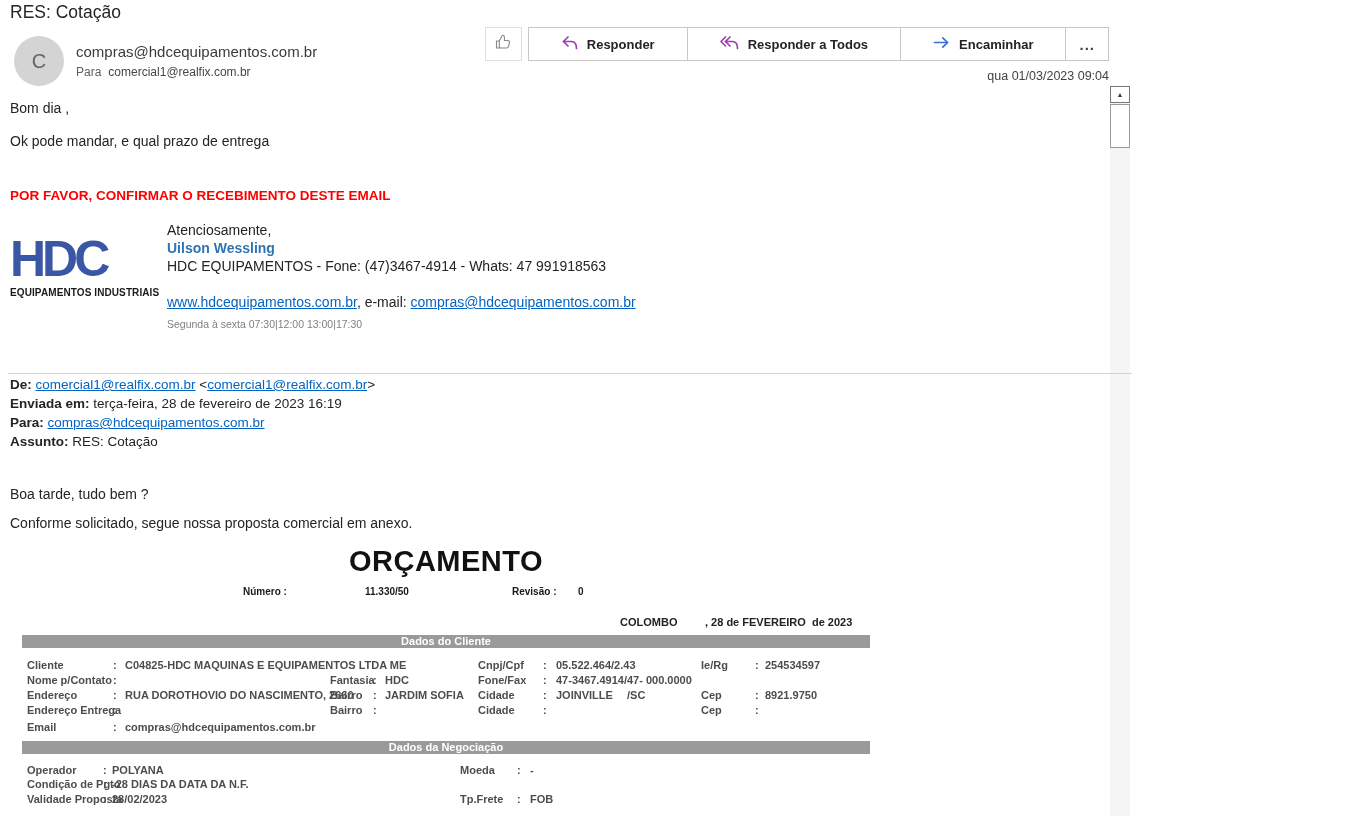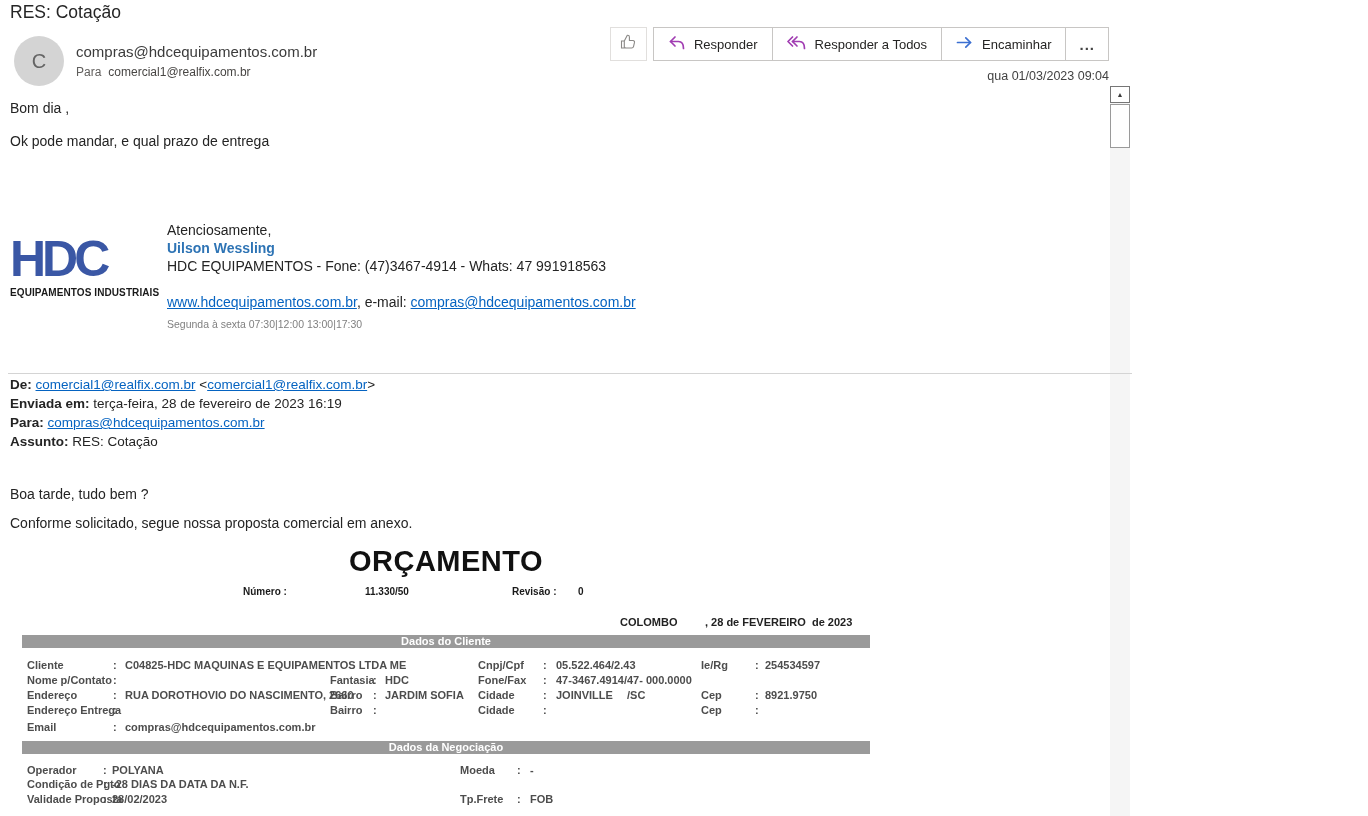--- a/index.html
+++ b/index.html
@@ -11,21 +11,21 @@
   .subject { position:absolute; left:10px; top:2px; font-size:17.5px; color:#252525; }
 
   
   .toolbar { position:absolute; top:27px; right:23px; display:flex; height:34px; }
   .like-btn {
     width:37px; height:34px; border:1px solid #e1dfdd; background:#fff;
     display:flex; align-items:center; justify-content:center; margin-right:7px; cursor:pointer;
   }
   .tb-btn {
     border:1px solid #c8c6c4; background:#fff; display:flex; align-items:center;
-    gap:9px; padding:0 14px; font-size:13px; color:#252423; cursor:pointer; margin-left:-1px;
+    gap:9px; padding:0 32px; font-size:13px; color:#252423; cursor:pointer; margin-left:-1px;font-weight:bold;
   }
   .tb-btn.more { padding:0 13px; font-weight:bold; font-size:15px; letter-spacing:1px; color:#444; }
   .received { position:absolute; top:69px; right:23px; font-size:12.5px; color:#424242; }
 
   
   .avatar {
     position:absolute; left:14px; top:36px; width:50px; height:50px; border-radius:50%;
     background:#d4d4d4; color:#646464; font-size:20px;
     display:flex; align-items:center; justify-content:center;
   }
@@ -133,20 +133,21 @@
     <span>Para</span><span class="addr">comercial1@realfix.com.br</span>
   </div>
 
   <div class="scrollbar">
     <div class="sb-up">▲</div>
     <div class="sb-thumb"></div>
   </div>
 
   <div class="bp" style="top:100px;">Bom dia ,</div>
   <div class="bp" style="top:133px;">Ok pode mandar, e qual prazo de entrega</div>
+  <div class="notice">POR FAVOR, CONFIRMAR O RECEBIMENTO DESTE EMAIL</div>
 
   <div class="signature">
     <div class="logo">
       <div class="logo-text">HDC</div>
       <div class="logo-caption">EQUIPAMENTOS INDUSTRIAIS</div>
     </div>
     <div class="sig-text">
       <div>Atenciosamente,</div>
       <div class="sig-name">Uilson Wessling</div>
       <div class="sig-company">HDC EQUIPAMENTOS - Fone: (47)3467-4914 - Whats: 47 991918563</div>

